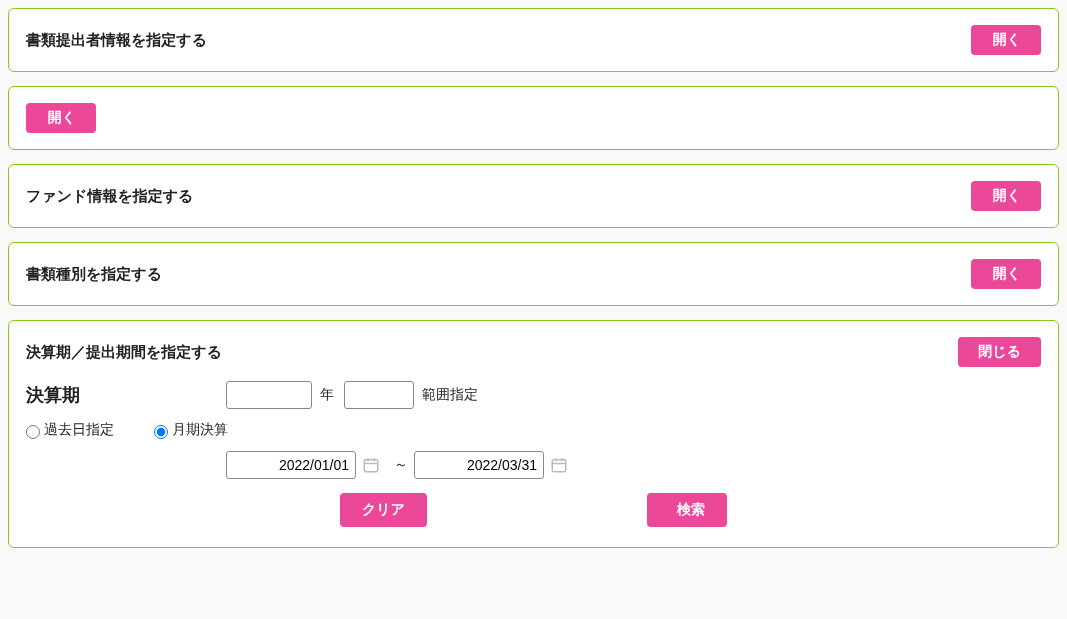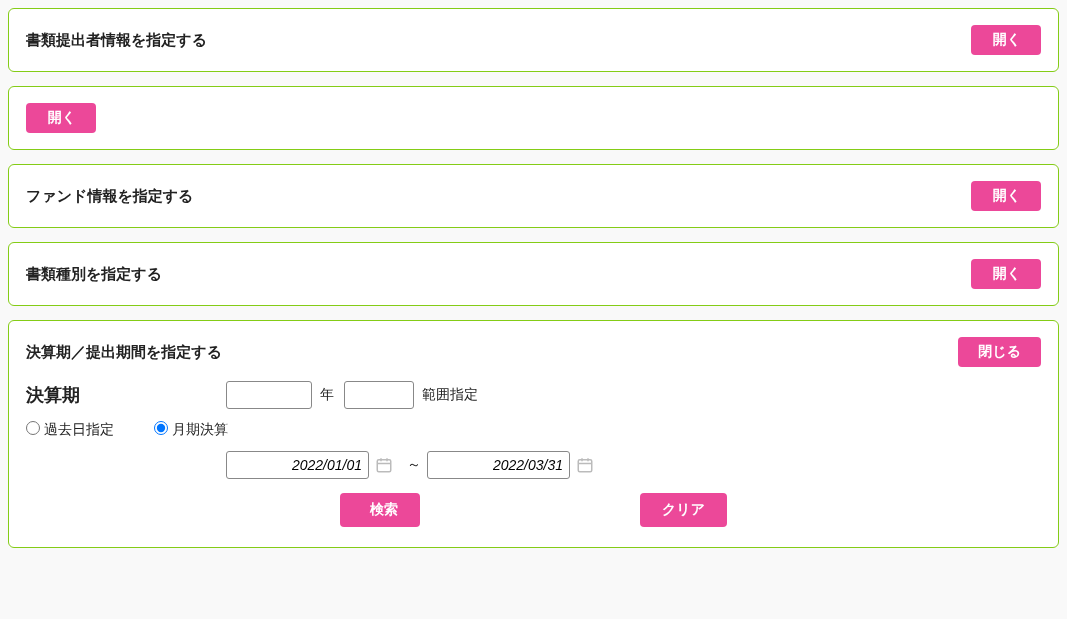--- a/index.html
+++ b/index.html
@@ -59,32 +59,31 @@
     height: 28px;
     width: 86px;
     text-align: right;
     font-size: 14px;
   }
   .date-input {
     border: 1px solid #888;
     border-radius: 3px;
     padding: 4px 6px;
     height: 28px;
-    width: 143px;
+    width: 130px;
     text-align: right;
     font-size: 14px;
-    font-style: italic;
   }
   .unit {
     margin: 0 10px 0 8px;
     font-size: 14px;
   }
   .radio-wrap {
     display: flex;
-    align-items: flex-start;
+    align-items: flex-end;
     gap: 4px;
     margin-right: 40px;
     font-size: 14px;
   }
   input[type="radio"] {
     width: 14px;
     height: 14px;
     cursor: pointer;
   }
   .date-row {
@@ -192,18 +191,18 @@
         <svg width="18" height="18" viewBox="0 0 24 24" fill="none" stroke="currentColor" stroke-width="2">
             <rect x="3" y="5" width="18" height="16" rx="2"></rect>
             <line x1="3" y1="10" x2="21" y2="10"></line>
             <line x1="8" y1="3" x2="8" y2="7"></line>
             <line x1="16" y1="3" x2="16" y2="7"></line>
           </svg>
       </span>
     </div>
 
     <div class="action-row">
+      <button class="btn btn-wide">クリア</button>
       <button class="btn btn-wide">検索</button>
-      <button class="btn btn-wide">クリア</button>
     </div>
 
   </div>
 </div>
 
 </body></html>

